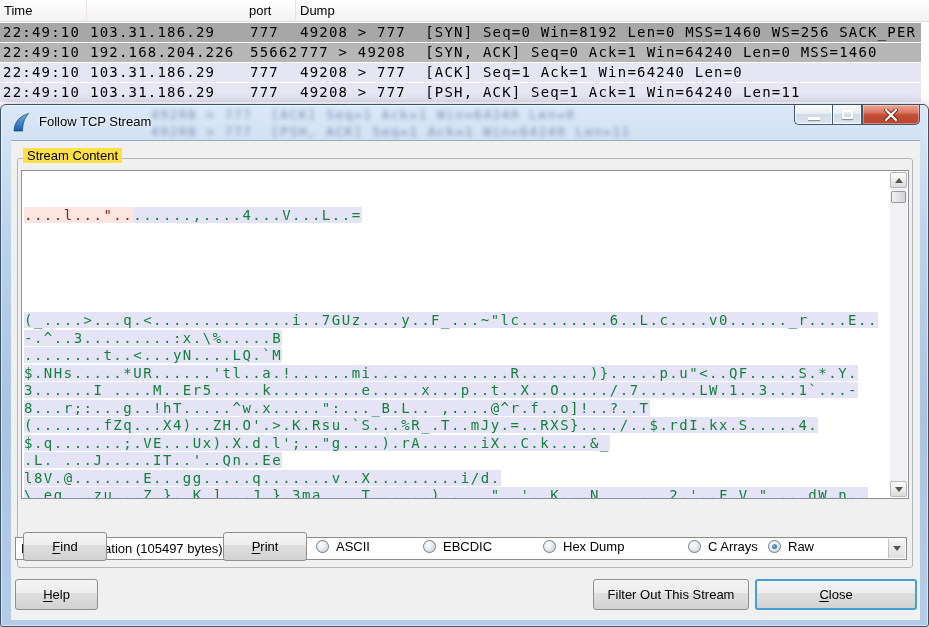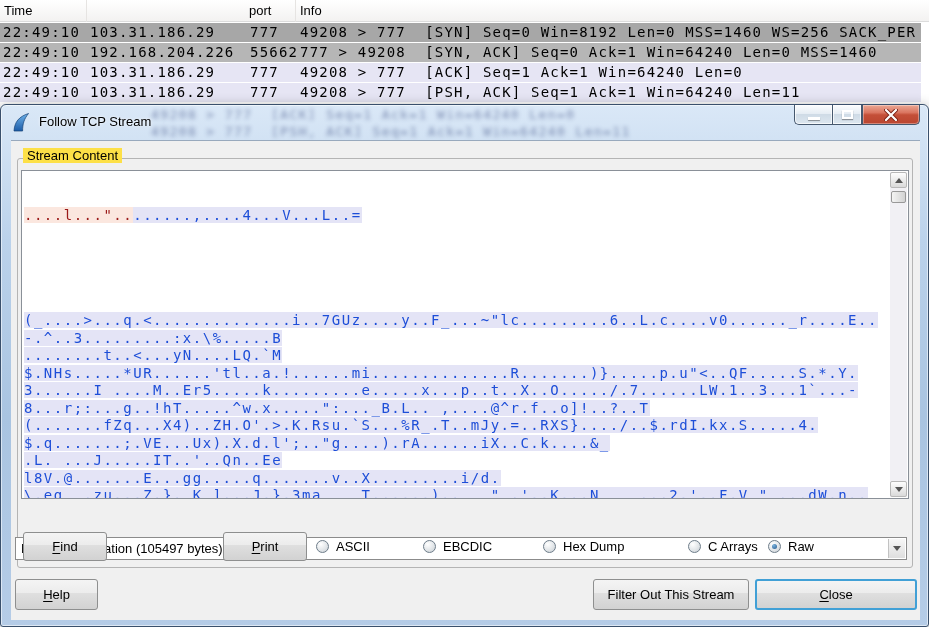--- a/index.html
+++ b/index.html
@@ -63,21 +63,21 @@
     border:1px solid #b4b4b4;border-radius:3px;}
   .group-label{position:absolute;left:12px;top:7px;font-size:13px;background:#fde047;
     padding:0 4px;z-index:2;}
 
   .stream-box{position:absolute;left:10px;top:29px;width:888px;height:329px;background:#fff;
     border:1px solid #8a9098;}
   .stream-lines{position:absolute;left:2px;top:1px;right:19px;bottom:0;overflow:hidden;
     font-family:"DejaVu Sans Mono",monospace;font-size:14px;line-height:17.5px;letter-spacing:1.5px;
     white-space:pre;}
   .sline{height:17.5px;}
-  .hl-b{background:#e4e4f6;color:#1d4ed8;}
+  .hl-b{background:#e4e4f6;color:#15803d;}
   .hl-r{background:#fbe7df;color:#9b1a1a;}
 
   .sb{position:absolute;top:1px;right:1px;bottom:1px;width:17px;background:#f1f0f4;}
   .sb-btn{position:absolute;left:0;width:17px;height:16px;border:1px solid #b8b8b8;border-radius:2px;
     background:linear-gradient(#fefefe,#dadada);display:flex;align-items:center;justify-content:center;}
   .sb-up{top:0}.sb-down{bottom:0}
   .tri-up{width:0;height:0;border-left:4px solid transparent;border-right:4px solid transparent;
     border-bottom:5px solid #555;}
   .tri-down{width:0;height:0;border-left:4px solid transparent;border-right:4px solid transparent;
     border-top:5px solid #555;}
@@ -116,21 +116,21 @@
   .btn-close{left:744px;top:438px;width:162px;height:31px;border:2px solid #41a0d6;}
 </style>
 </head>
 <body>
 
 <div class="screen">
 
   <div class="plist-header">
     <div class="hcell hc-time">Time</div>
     <div class="hcell hc-port">port</div>
-    <div class="hcell hc-info">Info</div>
+    <div class="hcell hc-info">Dump</div>
   </div>
 
   <div class="prows">
 
   <div class="prow g1">
       <span class="pcell c-time">22:49:10</span>
       <span class="pcell c-dest">103.31.186.29</span>
       <span class="pcell c-port">777</span>
       <span class="pcell c-info">49208 &gt; 777  [SYN] Seq=0 Win=8192 Len=0 MSS=1460 WS=256 SACK_PER</span>
     </div>

